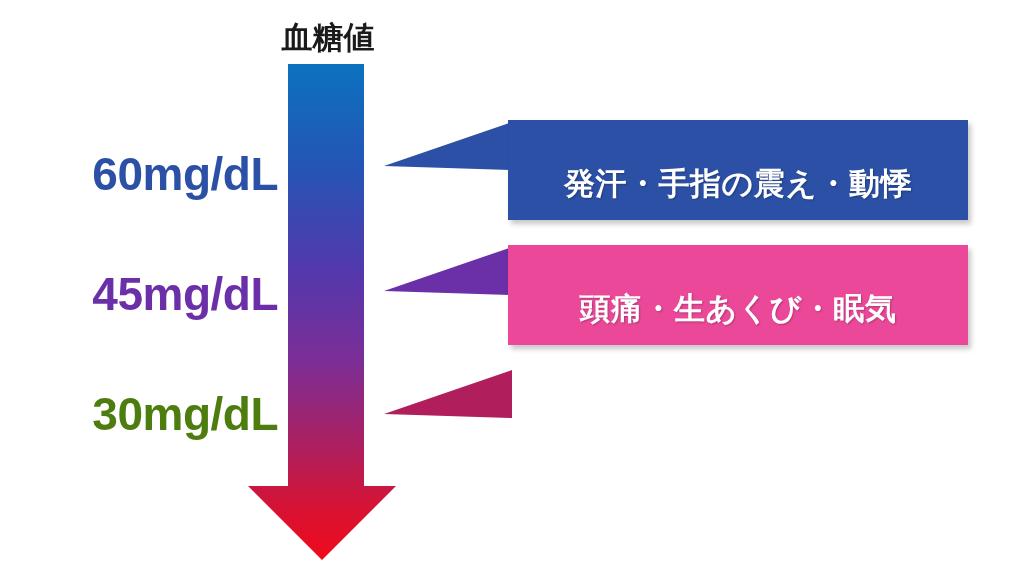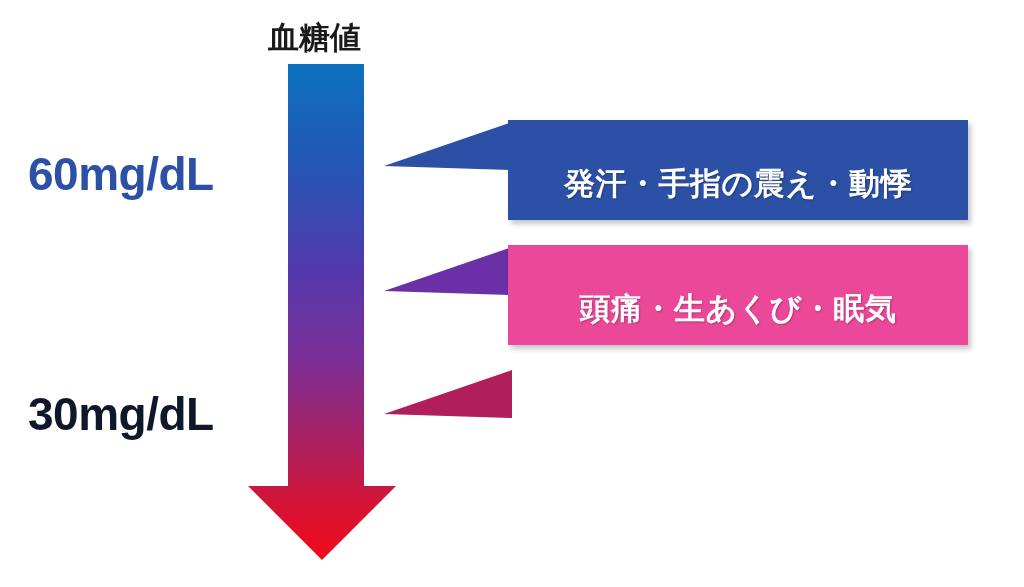--- a/index.html
+++ b/index.html
@@ -17,20 +17,21 @@
     background: #ffffff;
     overflow: hidden;
   }
 
   
   .axis-title {
     position: absolute;
     left: 268px;
     top: 20px;
     width: 120px;
+    text-align: center;
     font-size: 31px;
     line-height: 36px;
     font-weight: 700;
     color: #1a1a1a;
     letter-spacing: 0px;
     white-space: nowrap;
   }
 
   
   .arrow-svg {
@@ -39,30 +40,30 @@
     top: 58px;
     width: 170px;
     height: 510px;
   }
 
   
   .threshold-label {
     position: absolute;
     left: 28px;
     width: 250px;
-    text-align: left;
+    text-align: right;
     font-size: 46px;
     line-height: 52px;
     font-weight: 700;
     white-space: nowrap;
     letter-spacing: -0.5px;
   }
   .threshold-label.t1 { top: 148px; color: #2B50A6; }
   .threshold-label.t2 { top: 268px; color: #6B2FA8; }
-  .threshold-label.t3 { top: 388px; color: #0f172a; }
+  .threshold-label.t3 { top: 388px; color: #4d7c0f; }
 
   
   .callout {
     position: absolute;
     left: 508px;
     width: 460px;
     height: 100px;
     display: flex;
     align-items: center;
     justify-content: center;
@@ -110,20 +111,21 @@
         <stop offset="0.60" stop-color="#7C2E96"></stop>
         <stop offset="0.78" stop-color="#B01F5C"></stop>
         <stop offset="0.90" stop-color="#D81232"></stop>
         <stop offset="1.00" stop-color="#F00A1C"></stop>
       </linearGradient>
     </defs>
     <polygon fill="url(#arrowGrad)" points="48,6 124,6 124,428 156,428 82,502 8,428 48,428"></polygon>
   </svg>
 
   <div class="threshold-label t1">60mg/dL</div>
+  <div class="threshold-label t2">45mg/dL</div>
   <div class="threshold-label t3">30mg/dL</div>
 
   <svg class="pointer-svg p1" viewBox="0 0 136 56" preserveAspectRatio="none">
     <polygon fill="#2B50A6" points="136,0 136,48 8,44"></polygon>
   </svg>
   <svg class="pointer-svg p2" viewBox="0 0 136 56" preserveAspectRatio="none">
     <polygon fill="#6B2FA8" points="136,0 136,48 8,44"></polygon>
   </svg>
   <svg class="pointer-svg p3" viewBox="0 0 136 56" preserveAspectRatio="none">
     <polygon fill="#B01F5C" points="136,0 136,48 8,44"></polygon>

